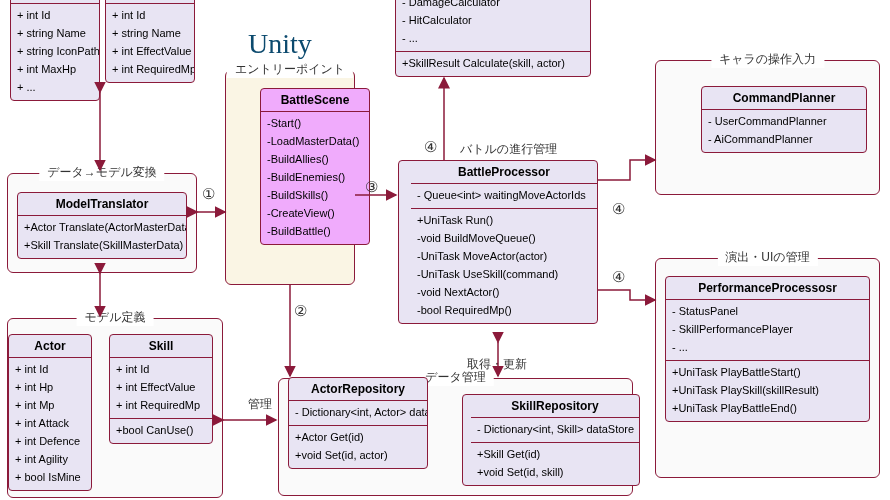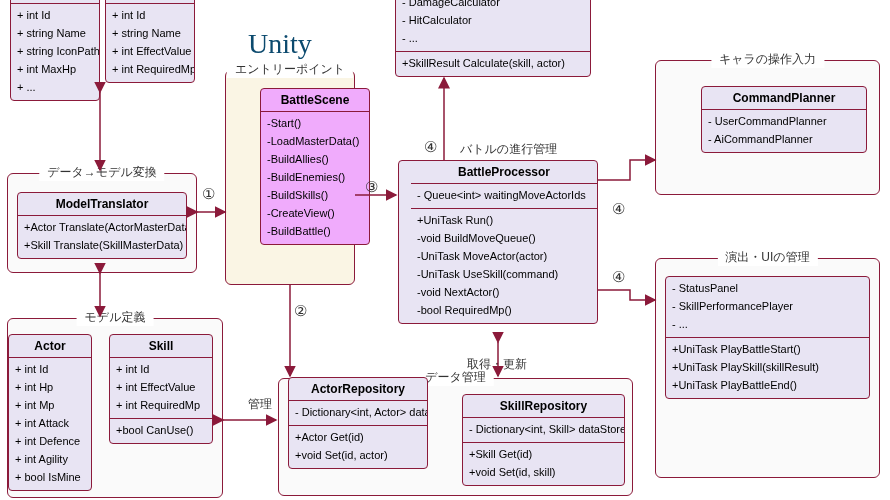--- a/index.html
+++ b/index.html
@@ -196,21 +196,21 @@
 <div class="class-box" style="left:288px; top:377px; width:140px;">
   <div class="class-name">ActorRepository</div>
   <div class="section">
     <div class="member">- Dictionary&lt;int, Actor&gt; dataStore</div>
   </div>
   <div class="section">
     <div class="member">+Actor Get(id)</div>
     <div class="member">+void Set(id, actor)</div>
   </div>
 </div>
-<div class="class-box" style="left:462px; top:394px; width:163px;">
+<div class="class-box" style="left:462px; top:394px; width:178px;padding-left:8px;">
   <div class="class-name">SkillRepository</div>
   <div class="section">
     <div class="member">- Dictionary&lt;int, Skill&gt; dataStore</div>
   </div>
   <div class="section">
     <div class="member">+Skill Get(id)</div>
     <div class="member">+void Set(id, skill)</div>
   </div>
 </div>
 
@@ -222,20 +222,21 @@
   <div class="section">
     <div class="member">- UserCommandPlanner</div>
     <div class="member">- AiCommandPlanner</div>
   </div>
 </div>
 
 <div class="group" style="left:655px; top:258px; width:225px; height:220px;">
   <div class="group-title">演出・UIの管理</div>
 </div>
 <div class="class-box" style="left:665px; top:276px; width:205px;">
+  <div class="class-name">PerformanceProcessosr</div>
   <div class="section">
     <div class="member">- StatusPanel</div>
     <div class="member">- SkillPerformancePlayer</div>
     <div class="member">- ...</div>
   </div>
   <div class="section">
     <div class="member">+UniTask PlayBattleStart()</div>
     <div class="member">+UniTask PlaySkill(skillResult)</div>
     <div class="member">+UniTask PlayBattleEnd()</div>
   </div>

